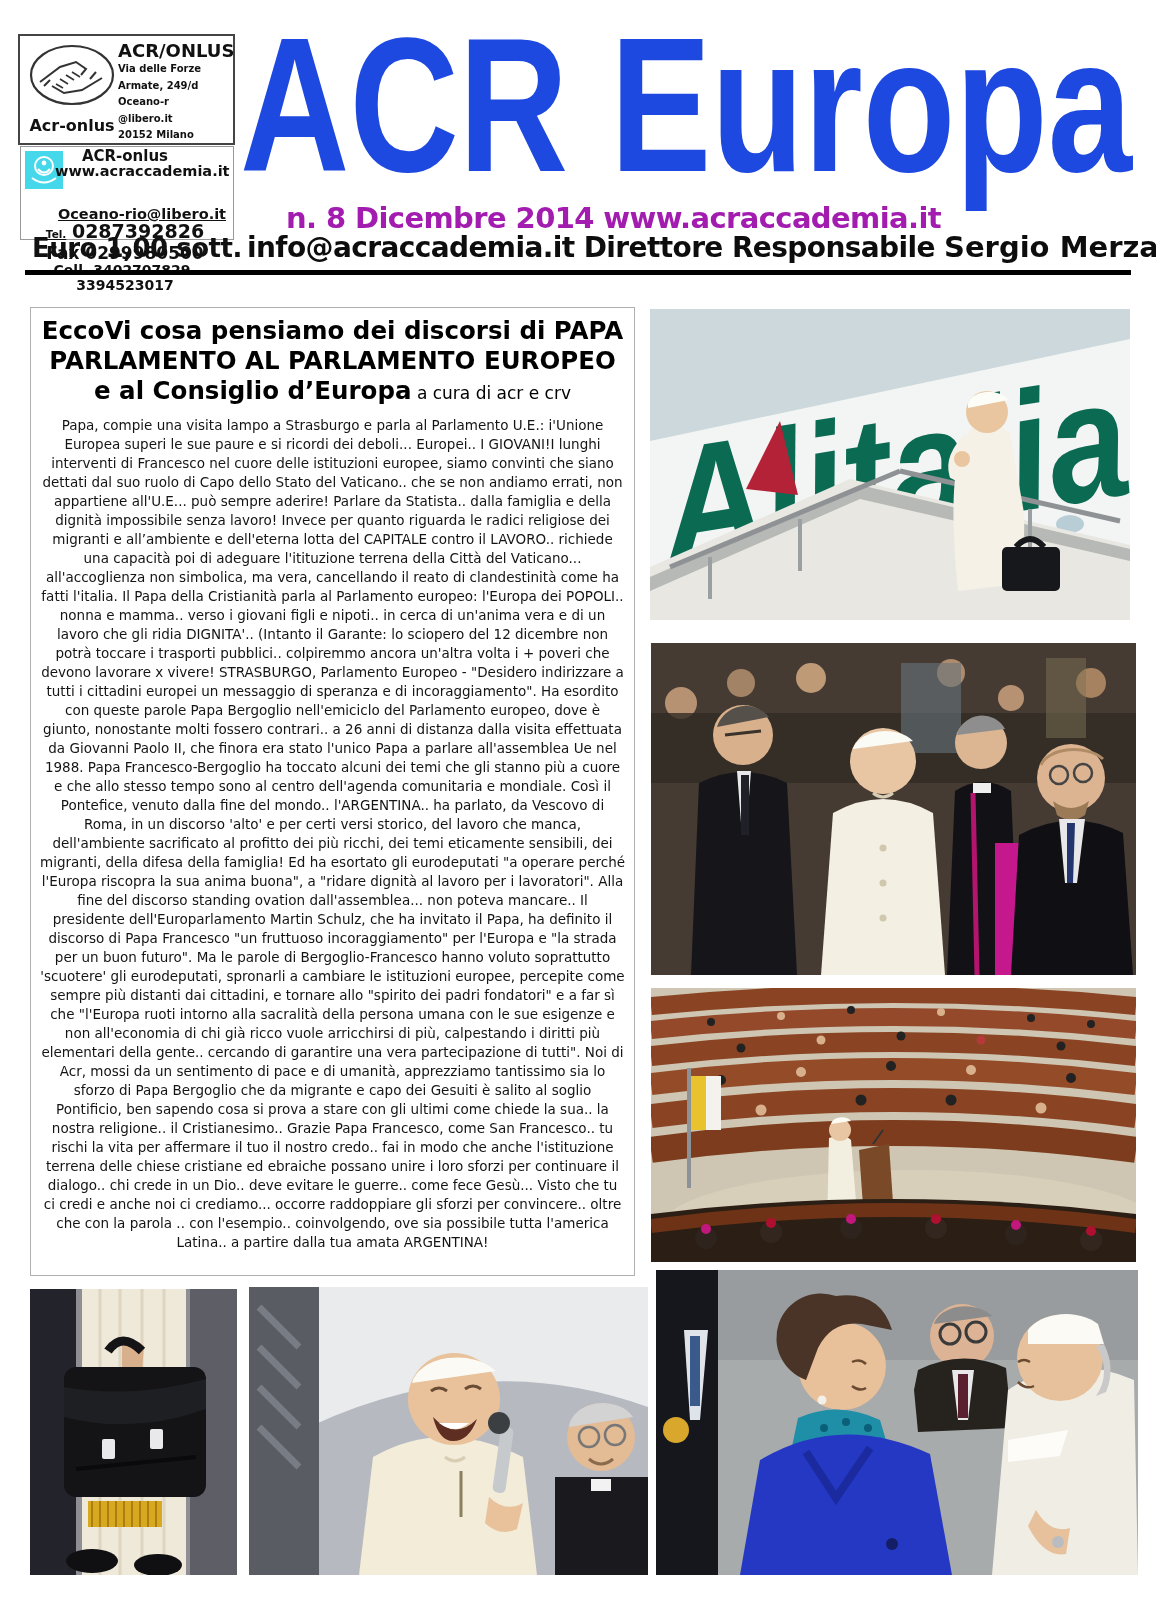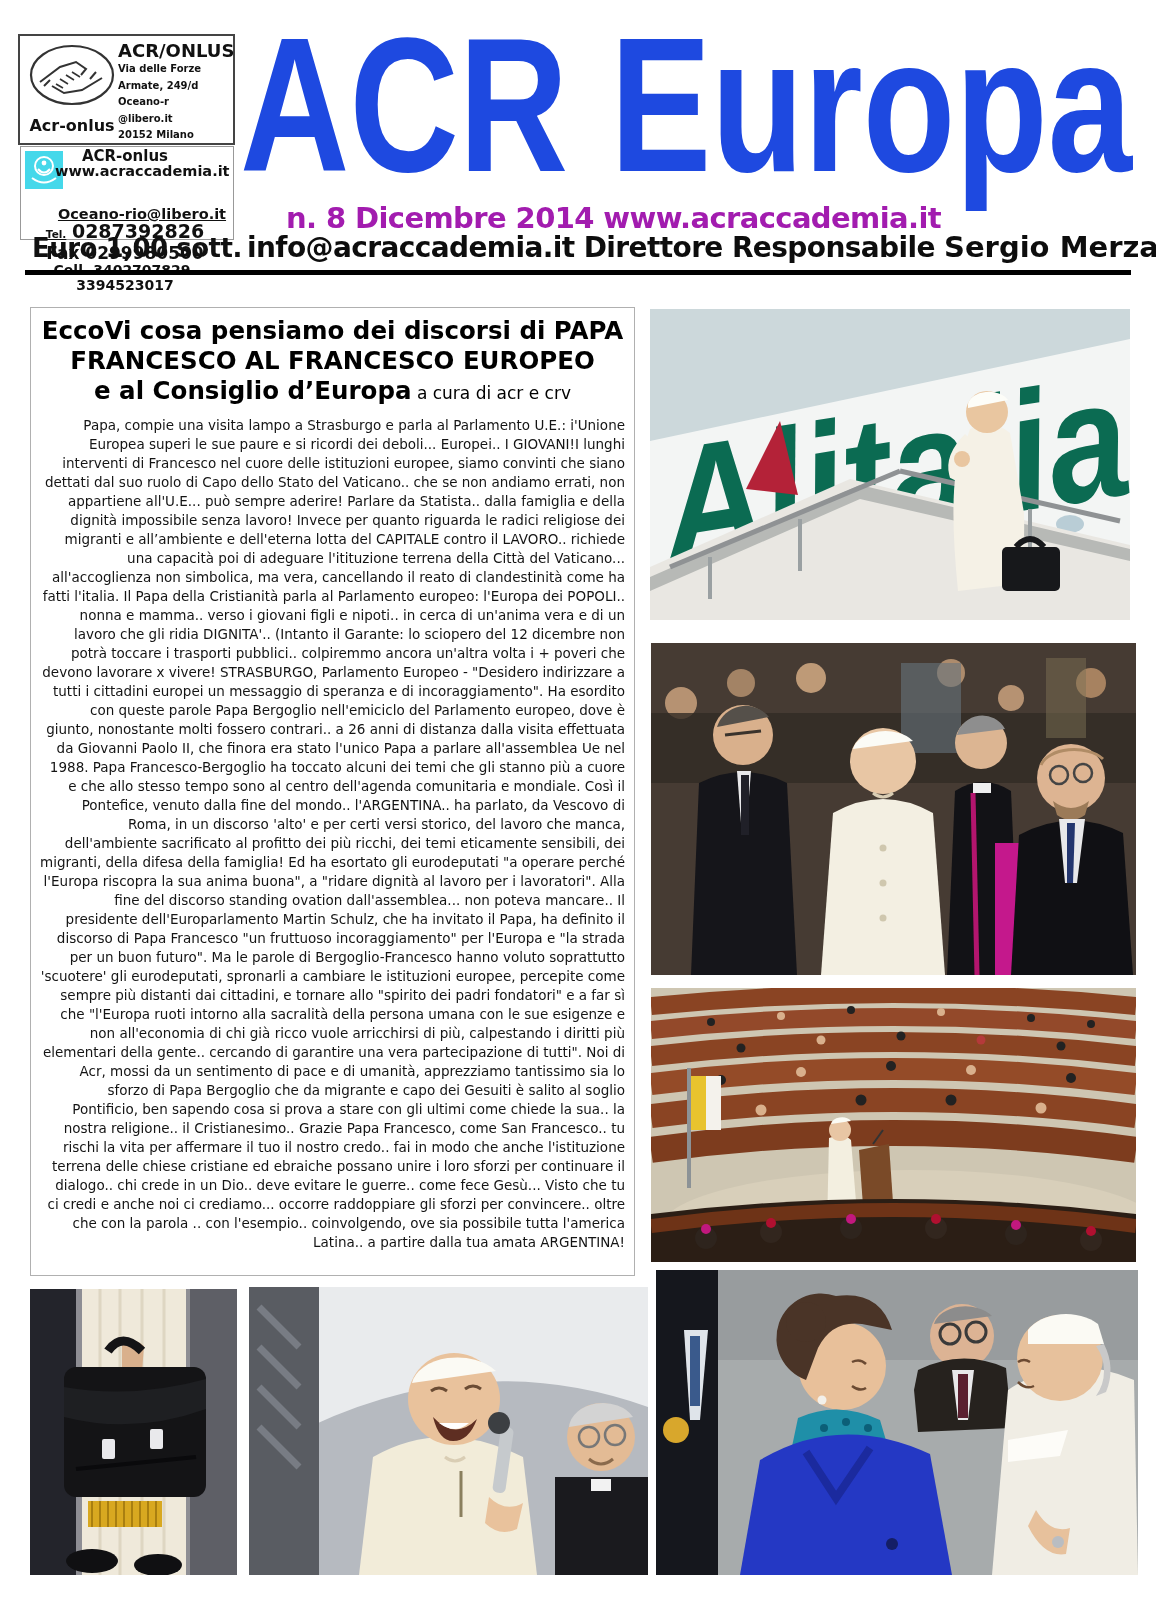--- a/index.html
+++ b/index.html
@@ -30,21 +30,21 @@
   #title-svg{left:238px;top:16px;width:902px;height:198px;overflow:visible;}
   #issue-line{left:286px;top:201px;font-weight:bold;font-size:29px;letter-spacing:-0.6px;color:#a21caf;}
   #contact-line{left:247px;top:230px;font-weight:bold;font-size:28px;letter-spacing:-0.6px;color:#0d0d0d;white-space:nowrap;}
   #contact-line .director{font-size:29px;letter-spacing:0;}
   #rule{left:25px;top:270px;width:1106px;height:5px;background:#000;}
   
   #article-box{left:30px;top:307px;width:605px;height:969px;border:1px solid #b0b0b0;
       box-sizing:border-box;padding:8px 9px 0 9px;overflow:hidden;background:#fff;}
   #headline{text-align:center;font-weight:bold;font-size:24.5px;line-height:30px;color:#000;}
   #headline .byline{font-weight:normal;font-size:17px;letter-spacing:0;}
-  #article-body{margin-top:8px;text-align:right;font-size:13.5px;line-height:19px;color:#141414;}
+  #article-body{margin-top:8px;text-align:center;font-size:13.5px;line-height:19px;color:#141414;}
   
   .photo{position:absolute;overflow:hidden;background:#888;}
   .photo svg{display:block;width:100%;height:100%;}
   #photo1{left:650px;top:309px;width:480px;height:311px;}
   #photo2{left:651px;top:643px;width:485px;height:332px;}
   #photo3{left:651px;top:988px;width:485px;height:274px;}
   #photo4{left:30px;top:1289px;width:207px;height:286px;}
   #photo5{left:249px;top:1287px;width:399px;height:288px;}
   #photo6{left:656px;top:1270px;width:482px;height:305px;}
 </style>
@@ -97,21 +97,21 @@
   </svg>
 
   <div id="issue-line" class="abs">n. 8 Dicembre 2014  www.acraccademia.it</div>
   <div id="contact-line" class="abs"><span>info@acraccademia.it Direttore Responsabile </span><span class="director">Sergio Merzario</span></div>
 
   <div id="rule" class="abs"></div>
 
   <div id="article-box" class="abs">
     <div id="headline">
       <div>EccoVi cosa pensiamo dei discorsi di PAPA</div>
-      <div>FRANCESCO AL FRANCESCO EUROPEO</div>
+      <div>PARLAMENTO AL PARLAMENTO EUROPEO</div>
       <div><span>e al Consiglio d’Europa</span><span class="byline"> a cura di acr e crv</span></div>
     </div>
     <div id="article-body">Papa, compie una visita lampo a Strasburgo e parla al Parlamento U.E.: i'Unione Europea superi le sue paure e si ricordi dei deboli... Europei.. I GIOVANI!I lunghi interventi di Francesco nel cuore delle istituzioni europee, siamo convinti che siano dettati dal suo ruolo di Capo dello Stato del Vaticano.. che se non andiamo errati, non appartiene all'U.E... può sempre aderire! Parlare da Statista.. dalla famiglia e della dignità impossibile senza lavoro! Invece per quanto riguarda le radici religiose dei migranti e all’ambiente e dell'eterna lotta del CAPITALE contro il LAVORO.. richiede una capacità poi di adeguare l'itituzione terrena della Città del Vaticano... all'accoglienza non simbolica, ma vera, cancellando il reato di clandestinità come ha fatti l'italia. Il Papa della Cristianità parla al Parlamento europeo: l'Europa dei POPOLI.. nonna e mamma.. verso i giovani figli e nipoti.. in cerca di un'anima vera e di un lavoro che gli ridia DIGNITA'.. (Intanto il Garante: lo sciopero del 12 dicembre non potrà toccare i trasporti pubblici.. colpiremmo ancora un'altra volta i + poveri che devono lavorare x vivere! STRASBURGO, Parlamento Europeo - "Desidero indirizzare a tutti i cittadini europei un messaggio di speranza e di incoraggiamento".  Ha esordito con queste parole Papa Bergoglio nell'emiciclo del Parlamento europeo, dove è giunto, nonostante molti fossero contrari.. a 26 anni di distanza dalla visita effettuata da Giovanni Paolo II, che finora era stato l'unico Papa a parlare all'assemblea Ue nel 1988. Papa Francesco-Bergoglio ha toccato alcuni dei temi che gli stanno più a cuore e che allo stesso tempo sono al centro dell'agenda comunitaria e mondiale. Così il Pontefice, venuto dalla fine del mondo.. l'ARGENTINA.. ha parlato, da Vescovo di Roma, in un discorso 'alto' e per certi versi storico, del lavoro che manca, dell'ambiente sacrificato al profitto dei più ricchi, dei temi eticamente sensibili, dei migranti, della difesa della famiglia! Ed ha esortato gli eurodeputati "a operare perché l'Europa riscopra la sua anima buona", a "ridare dignità al lavoro per i lavoratori". Alla fine del discorso standing ovation dall'assemblea... non poteva mancare.. Il presidente dell'Europarlamento Martin Schulz, che ha invitato il Papa, ha definito il discorso di Papa Francesco "un fruttuoso incoraggiamento" per l'Europa e "la strada per un buon futuro". Ma le parole di Bergoglio-Francesco hanno voluto soprattutto 'scuotere' gli eurodeputati, spronarli a cambiare le istituzioni europee, percepite come sempre più distanti dai cittadini, e tornare allo "spirito dei padri fondatori" e a far sì che "l'Europa ruoti intorno alla sacralità della persona umana con le sue esigenze e non all'economia di chi già ricco vuole arricchirsi di più, calpestando i diritti più elementari della gente.. cercando di garantire una vera partecipazione di tutti". Noi di Acr, mossi da un sentimento di pace e di umanità, apprezziamo tantissimo sia lo sforzo di Papa Bergoglio che da migrante e capo dei Gesuiti è salito al soglio Pontificio, ben sapendo cosa si prova a stare con gli ultimi come chiede la sua.. la nostra religione.. il Cristianesimo.. Grazie Papa Francesco, come San Francesco.. tu rischi la vita per affermare il tuo il nostro credo..  fai in modo che anche l'istituzione terrena delle chiese cristiane ed ebraiche possano unire i loro sforzi per continuare il dialogo.. chi crede in un Dio.. deve evitare le guerre.. come fece Gesù... Visto che tu ci credi e anche noi ci crediamo... occorre raddoppiare gli sforzi per convincere.. oltre che con la parola .. con l'esempio.. coinvolgendo, ove sia possibile tutta l'america Latina.. a partire dalla tua amata ARGENTINA!</div>
   </div>
 
   <div id="photo1" class="photo">
     <svg viewBox="0 0 480 311" preserveAspectRatio="none">
       <rect width="480" height="311" fill="#ccd8db"></rect>
       <polygon points="0,132 480,30 480,236 0,300" fill="#f3f5f4"></polygon>
       <polygon points="0,300 480,236 480,252 0,311" fill="#d8dddc"></polygon>

